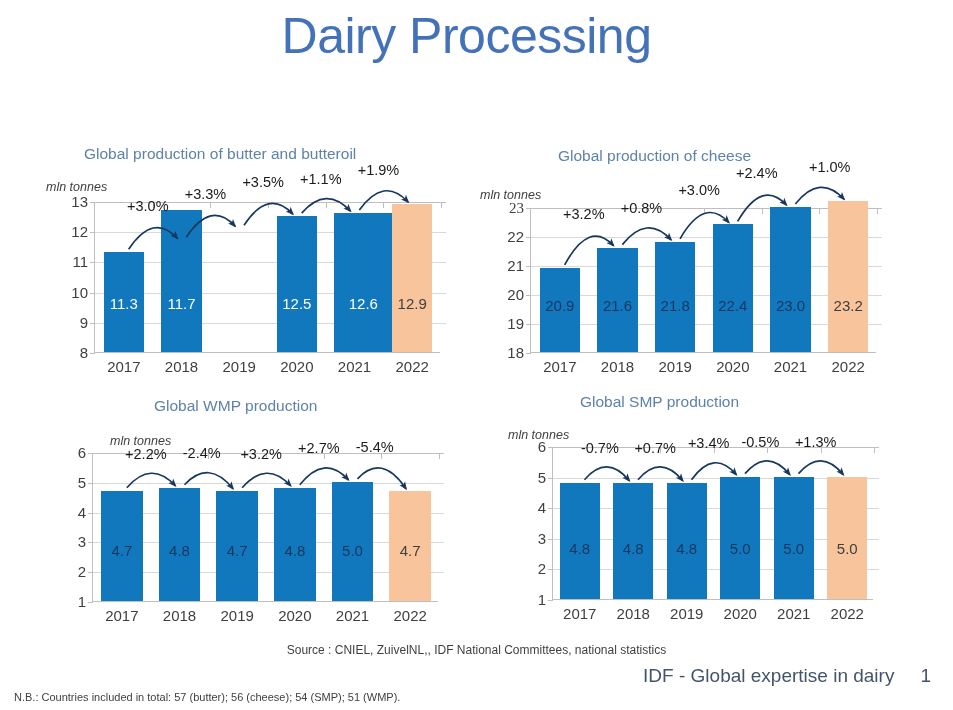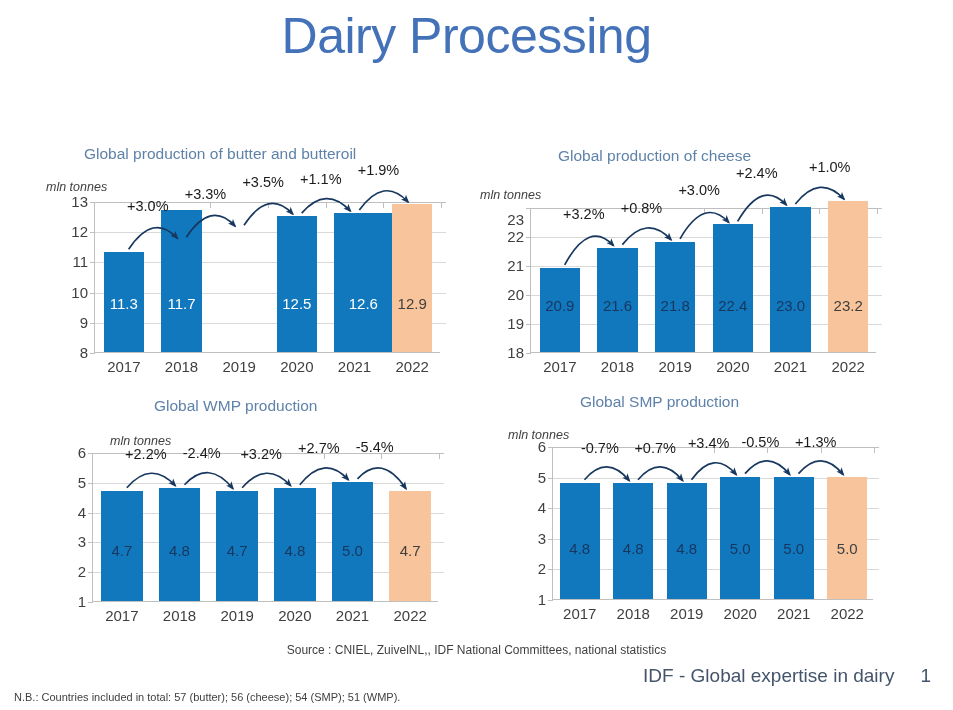--- a/index.html
+++ b/index.html
@@ -225,21 +225,21 @@
         <path d="M264.344,78.08000000000001 Q288.73699999999997,44.01999999999998 313.12999999999994,70.01999999999998" fill="none" stroke="#17375E" stroke-width="1.7" marker-end="url(#ah-butter)"></path>
       </svg>
     </div>
 </div>
 
 <div class="chart" id="chart-cheese" style="left:480px; top:144px; width:450px; height:240px;">
   <div class="chart-title" style="left:78px; top:2px;">Global production of cheese</div>
   <div class="axis-unit" style="left:0px; top:44px;">mln tonnes</div>
   <div class="plot" id="plot-cheese" style="left:50px; top:64px; width:345px; height:144px;">
       <div class="gridline top-line" style="top: 0px;"></div>
-      <div class="ytick" style="top: 12px;">23</div>
+      <div class="ytick" style="top: 0px; font-family: Liberation Serif, serif;">23</div>
       <div class="ytickmark" style="top: 0px;"></div>
       <div class="gridline" style="top: 29px;"></div>
       <div class="ytick" style="top: 29px;">22</div>
       <div class="ytickmark" style="top: 29px;"></div>
       <div class="gridline" style="top: 58px;"></div>
       <div class="ytick" style="top: 58px;">21</div>
       <div class="ytickmark" style="top: 58px;"></div>
       <div class="gridline" style="top: 87px;"></div>
       <div class="ytick" style="top: 87px;">20</div>
       <div class="ytickmark" style="top: 87px;"></div>

